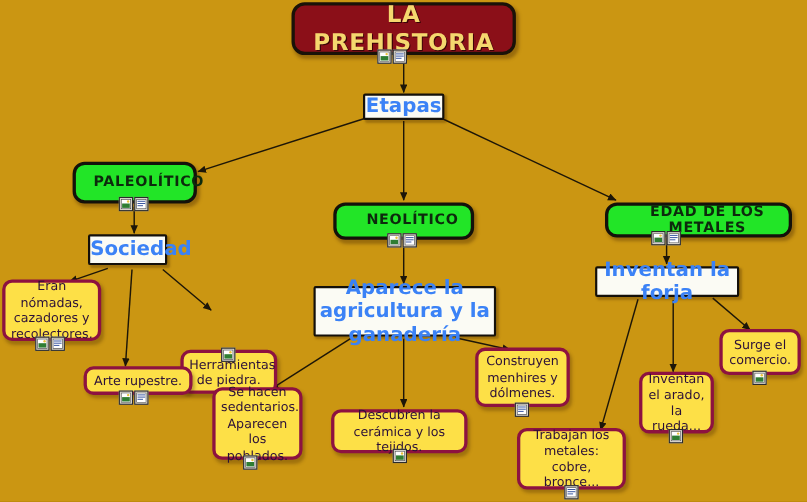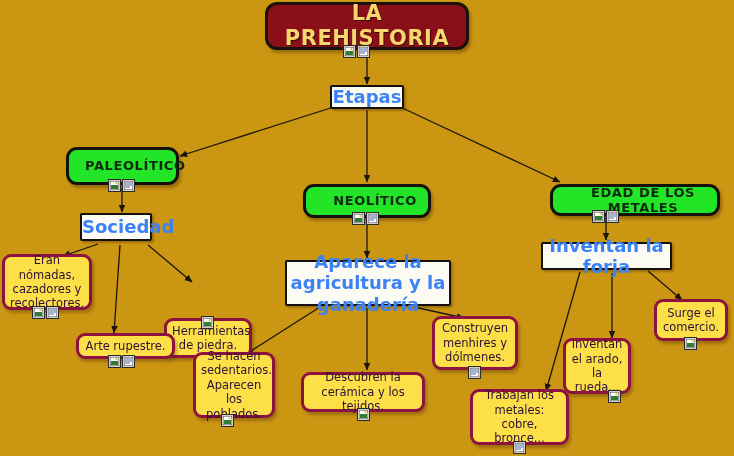--- a/index.html
+++ b/index.html
@@ -325,21 +325,21 @@
   </div>
   <div class="icons" style="left:513px; top:441px;">
     <span class="ic">
         <svg width="9" height="9" viewBox="0 0 9 9">
           <rect x="0" y="0" width="9" height="9" fill="#ffffff" stroke="#444"></rect>
           <path d="M1 2h7M1 4h7M1 6h5" stroke="#3a55a0" stroke-width="0.9"></path>
         </svg>
       </span>
   </div>
 
-  <div class="node n-purple" style="left:563px; top:338px; width:68px; height:56px;">
+  <div class="node n-purple" style="left:581px; top:338px; width:68px; height:56px;">
     <span class="label">Inventan el arado, la rueda...</span>
   </div>
   <div class="icons" style="left:608px; top:390px;">
     <span class="ic">
         <svg width="9" height="9" viewBox="0 0 9 9">
           <rect x="0" y="0" width="9" height="9" fill="#ffffff" stroke="#444"></rect>
           <rect x="1" y="4" width="7" height="4" fill="#2f7d32"></rect>
           <circle cx="6.5" cy="2.2" r="1.1" fill="#e8c13a"></circle>
         </svg>
       </span>

